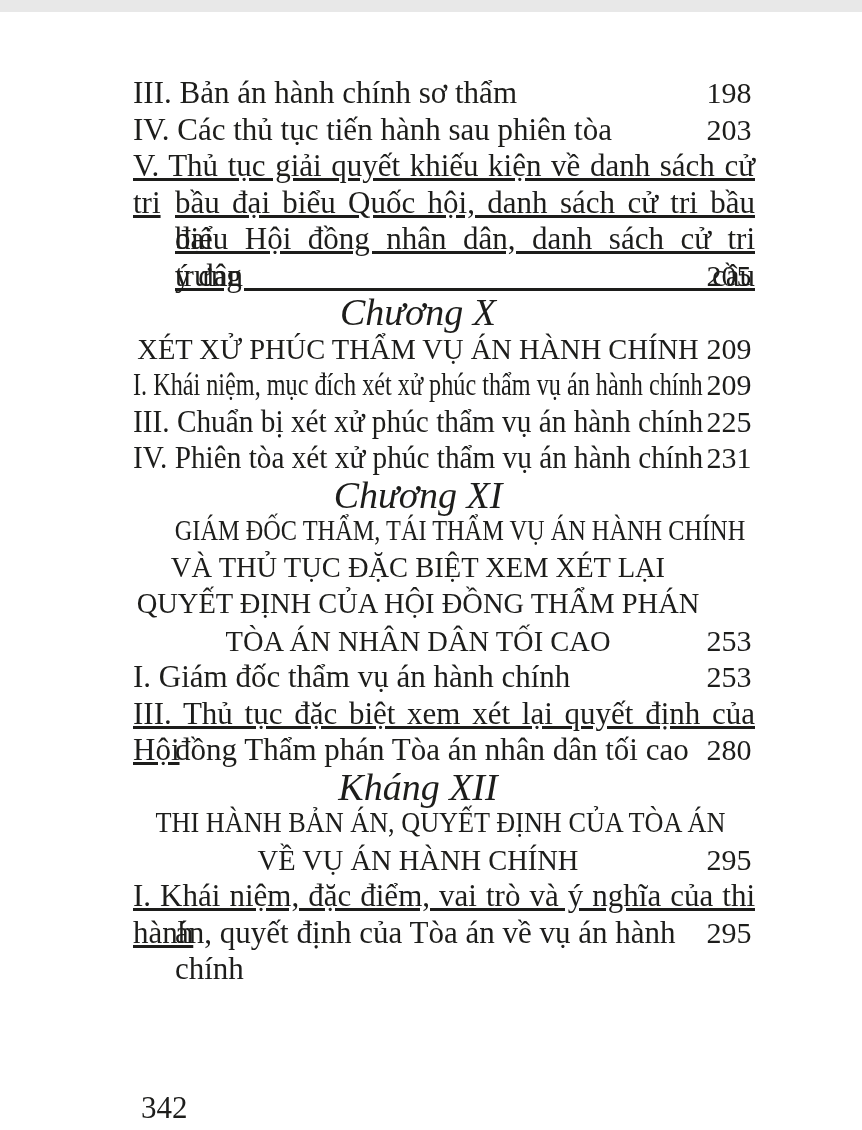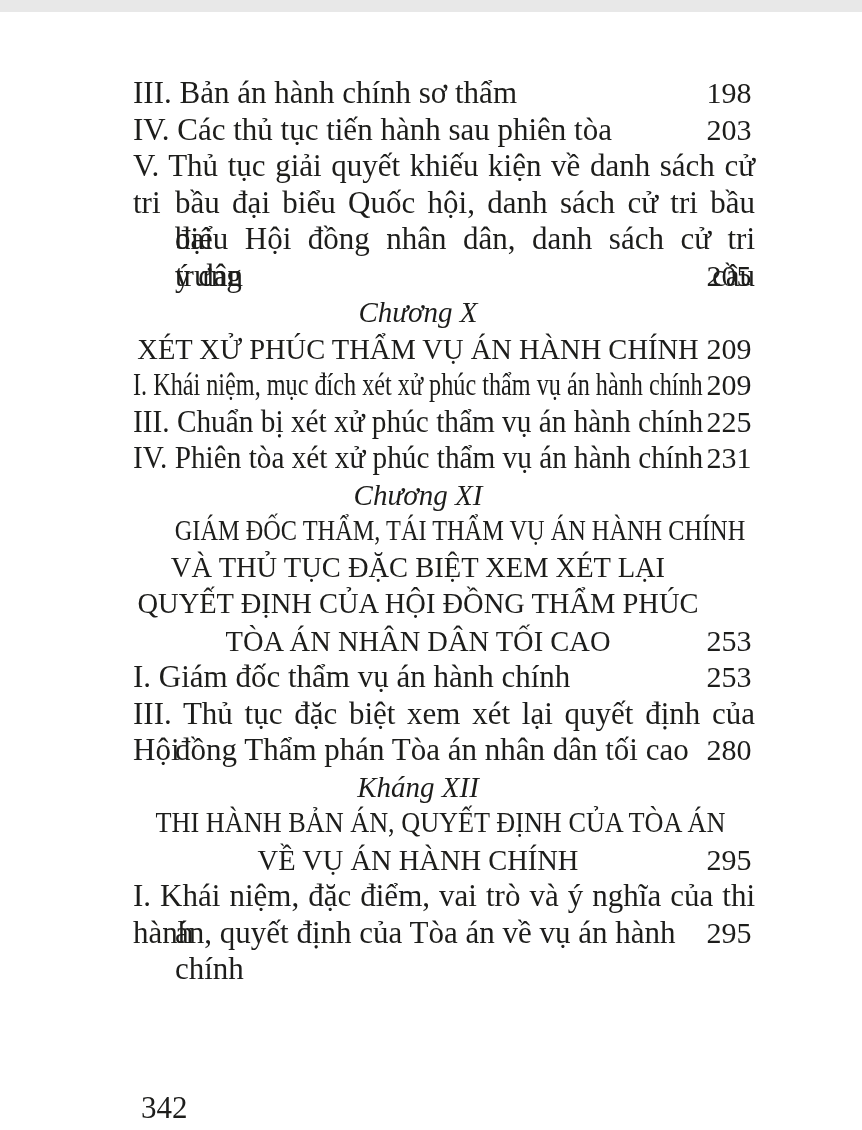--- a/index.html
+++ b/index.html
@@ -36,24 +36,25 @@
     width:52px;
     text-align:center;
     font-size:30px;
   }
   .fit{white-space:nowrap;}
   .ctr{text-align:center;}
   .indent{padding-left:42px;}
   .just{
     text-align:justify;
     text-align-last:justify;
+    text-decoration:underline;
   }
   .chapter-label .txt{
     font-style:italic;
-    font-size:29px;
+    font-size:38px;
   }
   .chapter-title .txt{
     font-size:28.5px;
   }
   .footer{
     position:absolute;
     left:141px;top:1079px;
     font-size:31px;
     line-height:34px;
   }
@@ -110,21 +111,21 @@
       </div>
       <div class="row chapter-title">
         <span class="txt fit ctr" style="transform-origin: center center; transform: scaleX(0.853293);">GIÁM ĐỐC THẨM, TÁI THẨM VỤ ÁN HÀNH CHÍNH</span>
         <span class="pg"></span>
       </div>
       <div class="row chapter-title">
         <span class="txt fit ctr">VÀ THỦ TỤC ĐẶC BIỆT XEM XÉT LẠI</span>
         <span class="pg"></span>
       </div>
       <div class="row chapter-title">
-        <span class="txt fit ctr">QUYẾT ĐỊNH CỦA HỘI ĐỒNG THẨM PHÚC</span>
+        <span class="txt fit ctr">QUYẾT ĐỊNH CỦA HỘI ĐỒNG THẨM PHÁN</span>
         <span class="pg"></span>
       </div>
       <div class="row chapter-title">
         <span class="txt fit ctr">TÒA ÁN NHÂN DÂN TỐI CAO</span>
         <span class="pg">253</span>
       </div>
       <div class="row entry">
         <span class="txt fit">I. Giám đốc thẩm vụ án hành chính</span>
         <span class="pg">253</span>
       </div>

